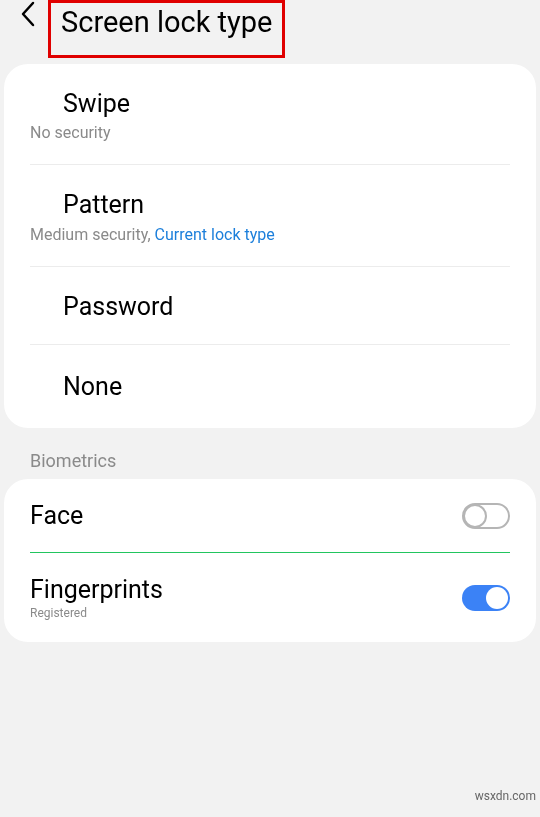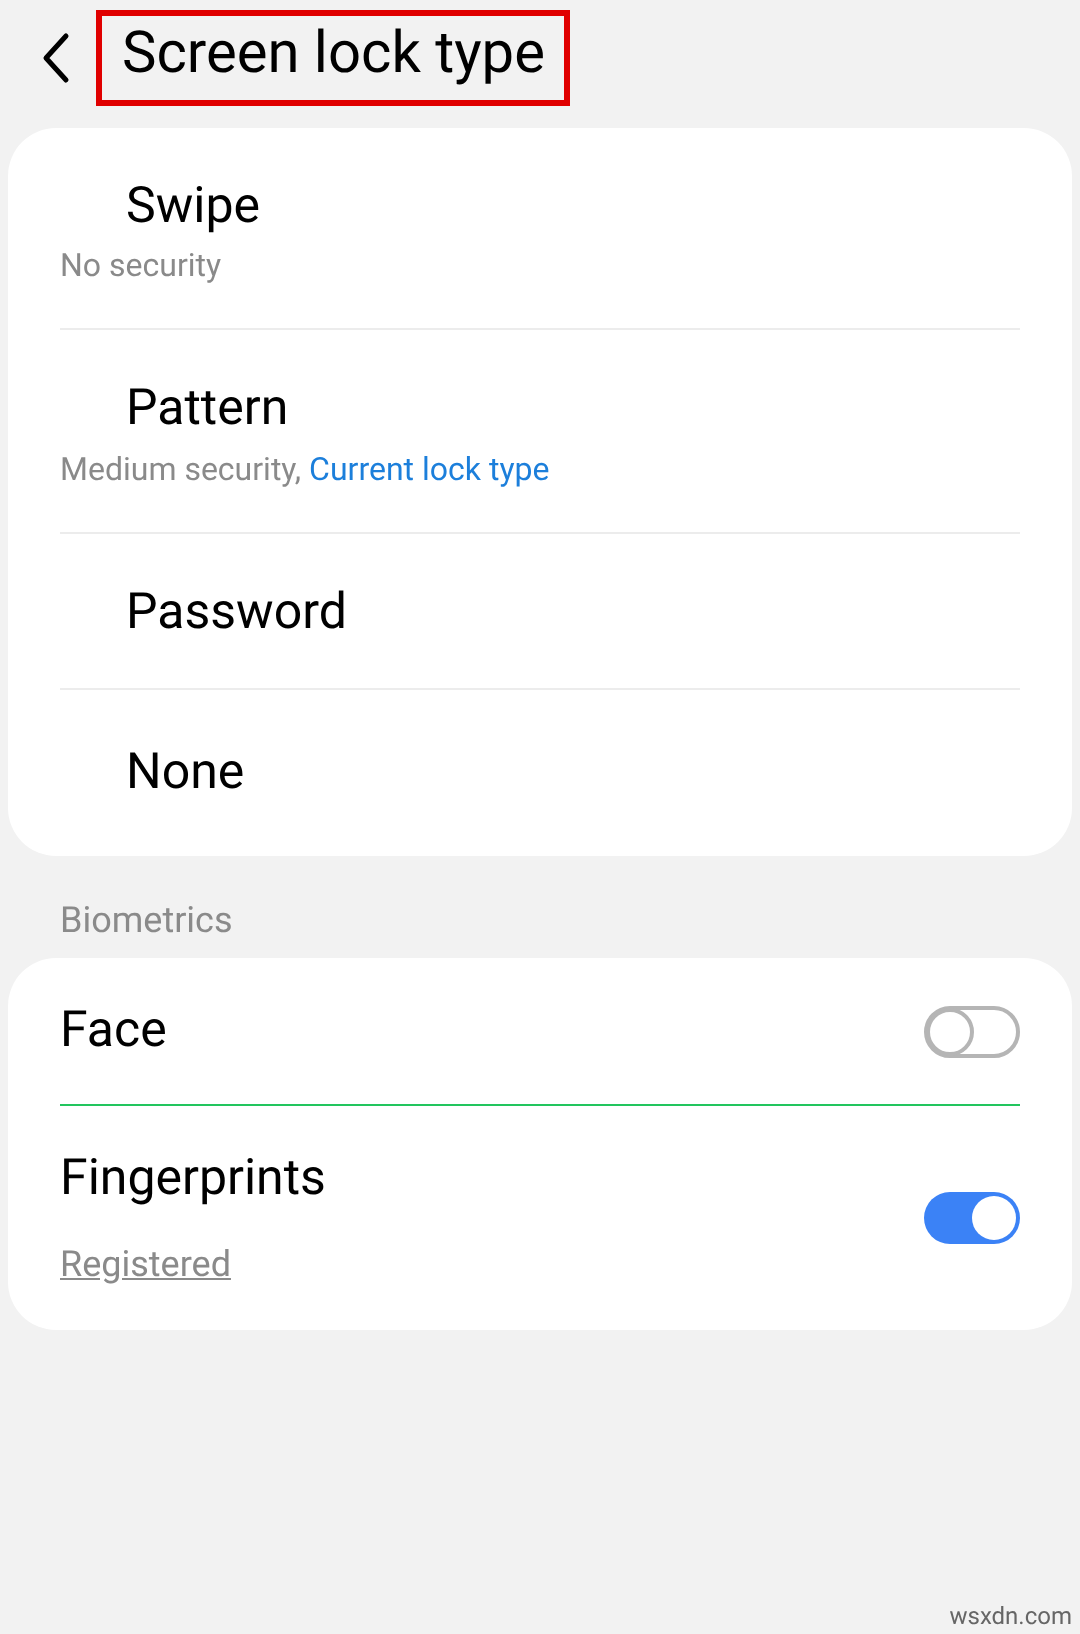--- a/index.html
+++ b/index.html
@@ -10,21 +10,20 @@
     }
     body {
       width: 540px;
       height: 817px;
       background: #f2f2f2;
       position: relative;
     }
     .app-bar {
       height: 58px;
       display: flex;
-      align-items: center;
       padding: 0 14px;
     }
     .back-btn {
       width: 28px;
       height: 28px;
       display: flex;
       align-items: center;
       justify-content: center;
       color: #000;
       cursor: pointer;
@@ -95,24 +94,23 @@
     }
     .switch-row .txt {
       flex: 1;
     }
     .switch-title {
       font-size: 25px;
       color: #000;
       font-weight: 400;
     }
     .switch-sub {
-      font-size: 18px;
+      font-size: 12px;
       color: #8a8a8a;
-      margin-top: 18px;
-      text-decoration: underline;
+      margin-top: 2px;
     }
     .toggle {
       width: 48px;
       height: 26px;
       border-radius: 13px;
       position: relative;
     }
     .toggle.off {
       border: 2px solid #b5b5b5;
       background: #fff;
@@ -137,21 +135,21 @@
       width: 22px;
       height: 22px;
       border-radius: 50%;
       background: #fff;
       top: 2px;
       right: 2px;
     }
     .watermark {
       position: absolute;
       right: 4px;
-      bottom: 2px;
+      bottom: 14px;
       font-size: 12px;
       color: #666;
     }
   </style>
 </head>
 <body>
 
 <div class="app-bar">
   <div class="back-btn">
     <svg width="18" height="28" viewBox="0 0 18 28" fill="none">

